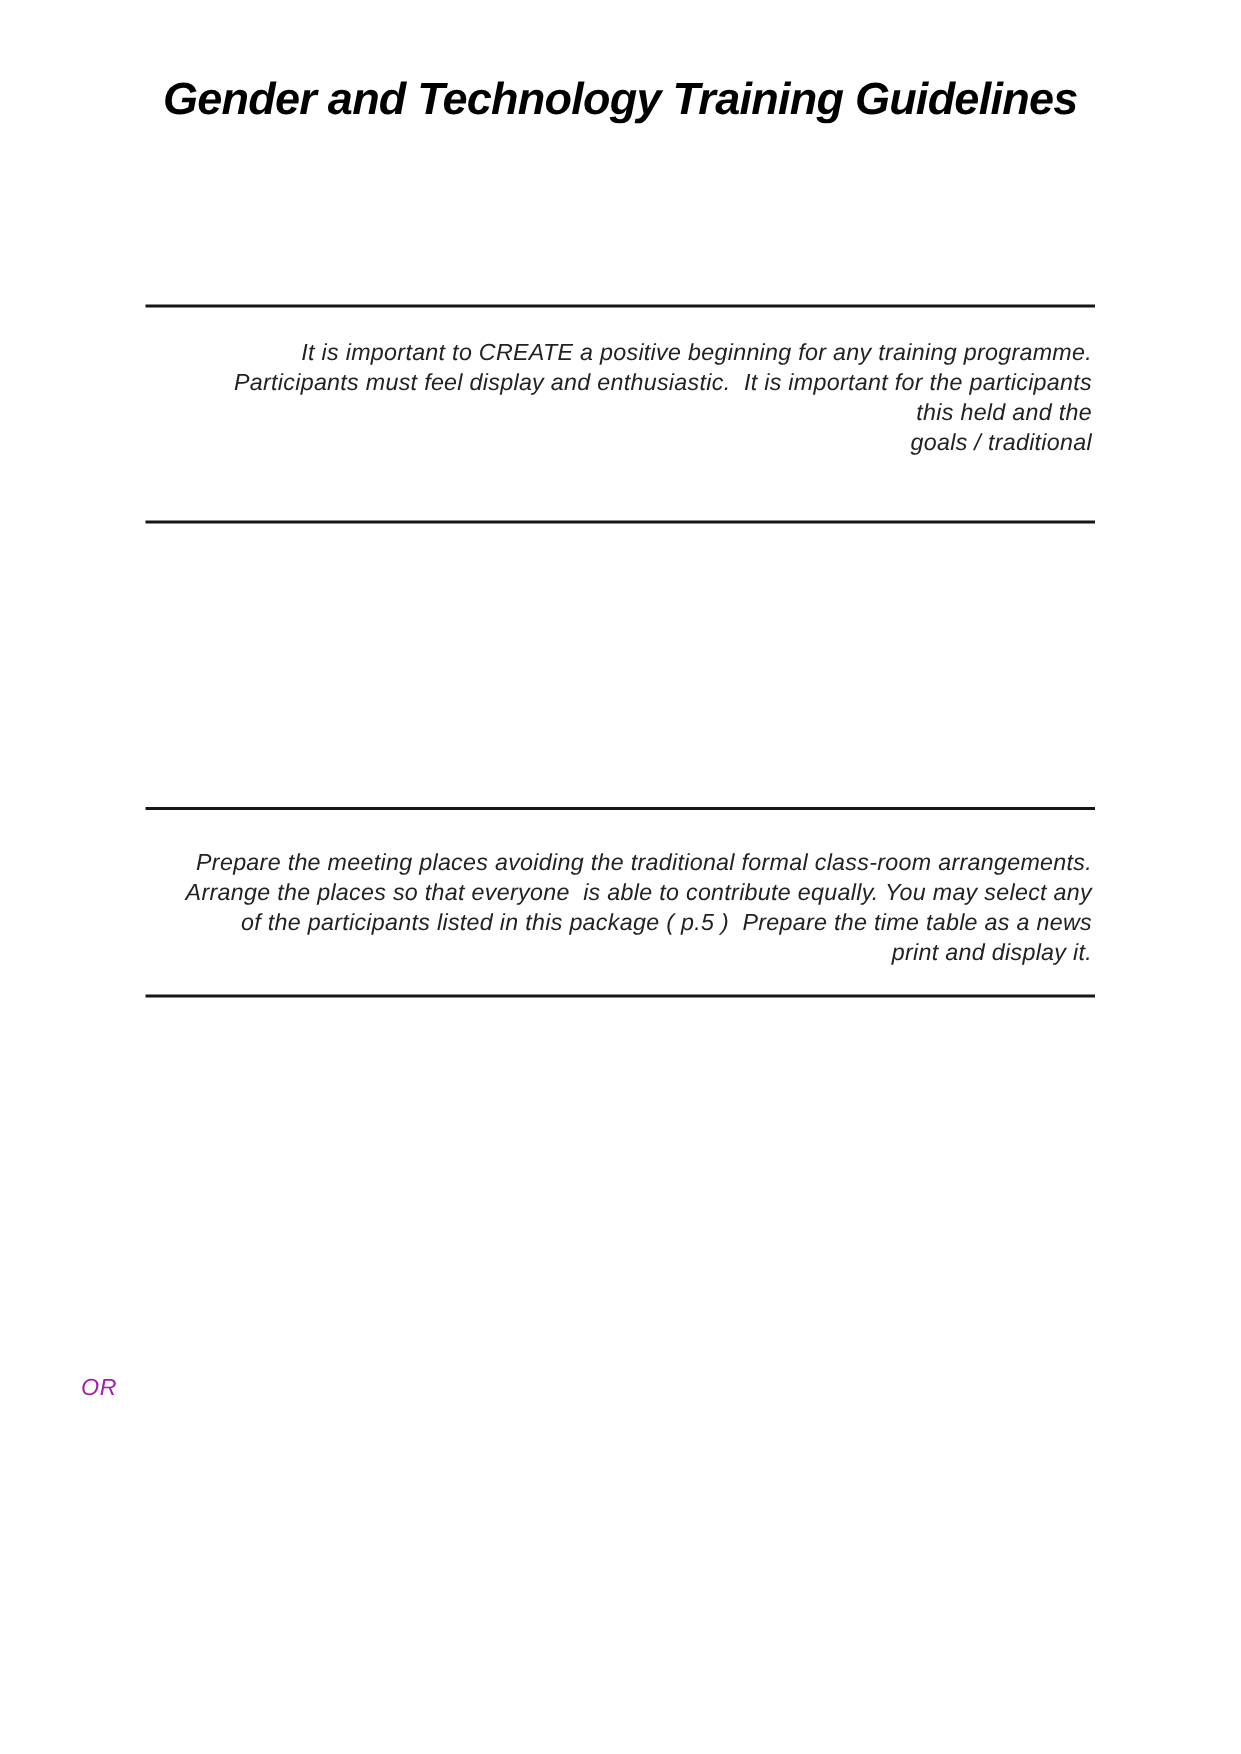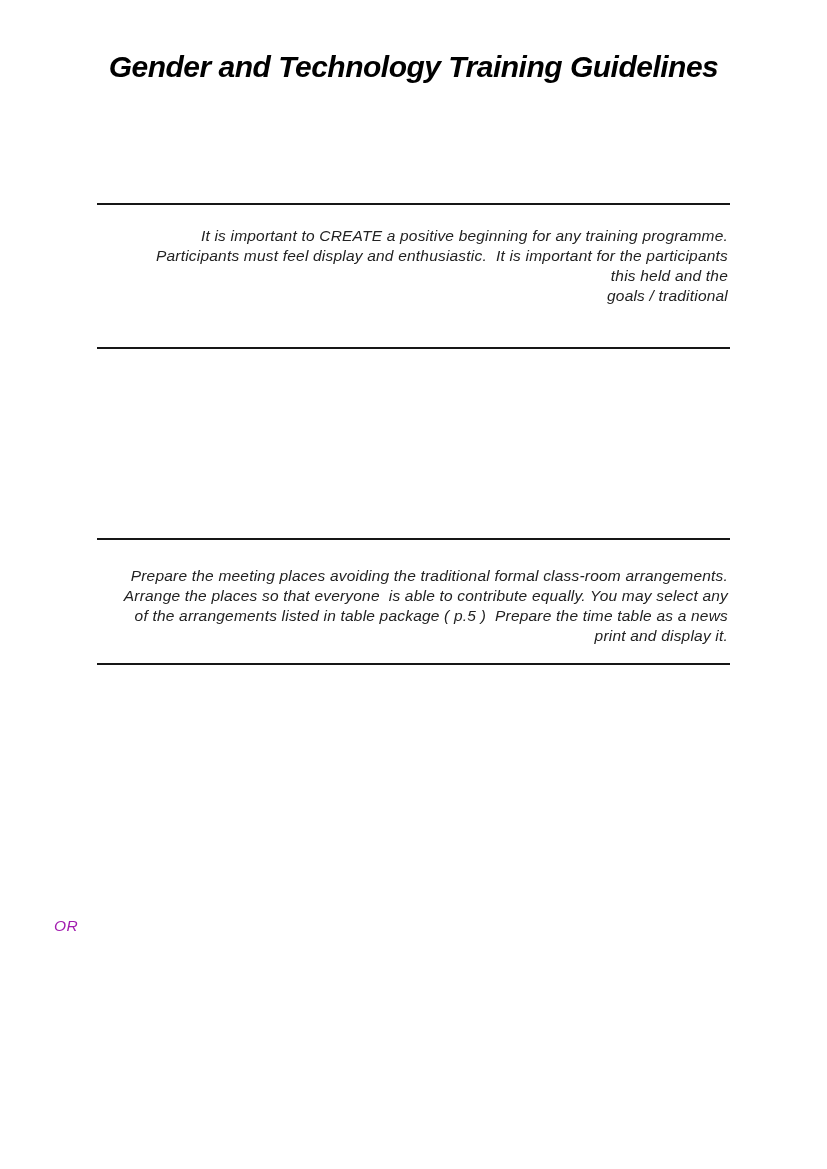--- a/index.html
+++ b/index.html
@@ -81,19 +81,19 @@
   <div class="ruled-section section-intro">
     <div class="text-line">It is important to CREATE a positive beginning for any training programme.</div>
     <div class="text-line">Participants must feel display and enthusiastic.  It is important for the participants</div>
     <div class="text-line">this held and the</div>
     <div class="text-line">goals / traditional</div>
   </div>
 
   <div class="ruled-section section-venue">
     <div class="text-line">Prepare the meeting places avoiding the traditional formal class-room arrangements.</div>
     <div class="text-line">Arrange the places so that everyone  is able to contribute equally. You may select any</div>
-    <div class="text-line">of the arrangements listed in table package ( p.5 )  Prepare the time table as a news</div>
+    <div class="text-line">of the participants listed in this package ( p.5 )  Prepare the time table as a news</div>
     <div class="text-line">print and display it.</div>
   </div>
 
   <div class="or-label">OR</div>
 
 </div>
 
 </body></html>

